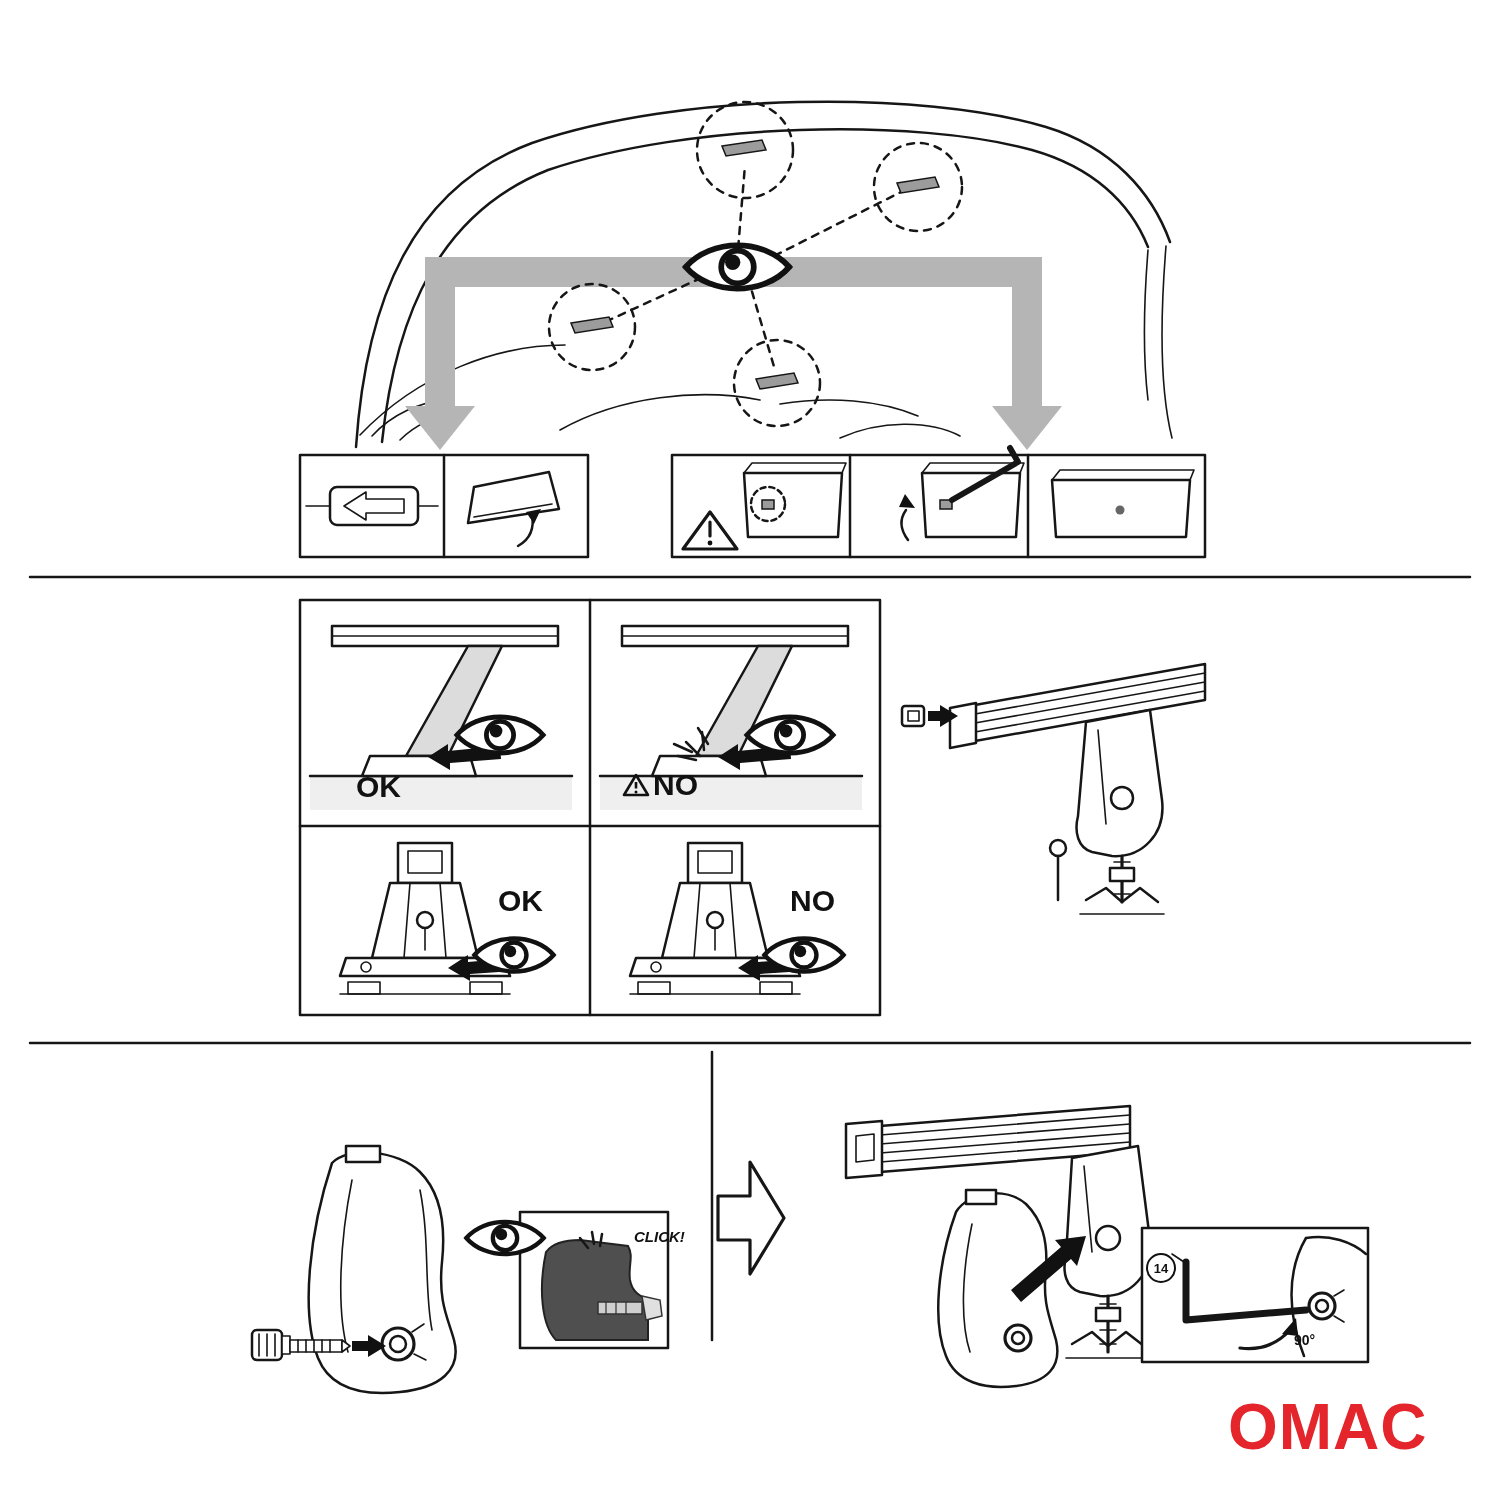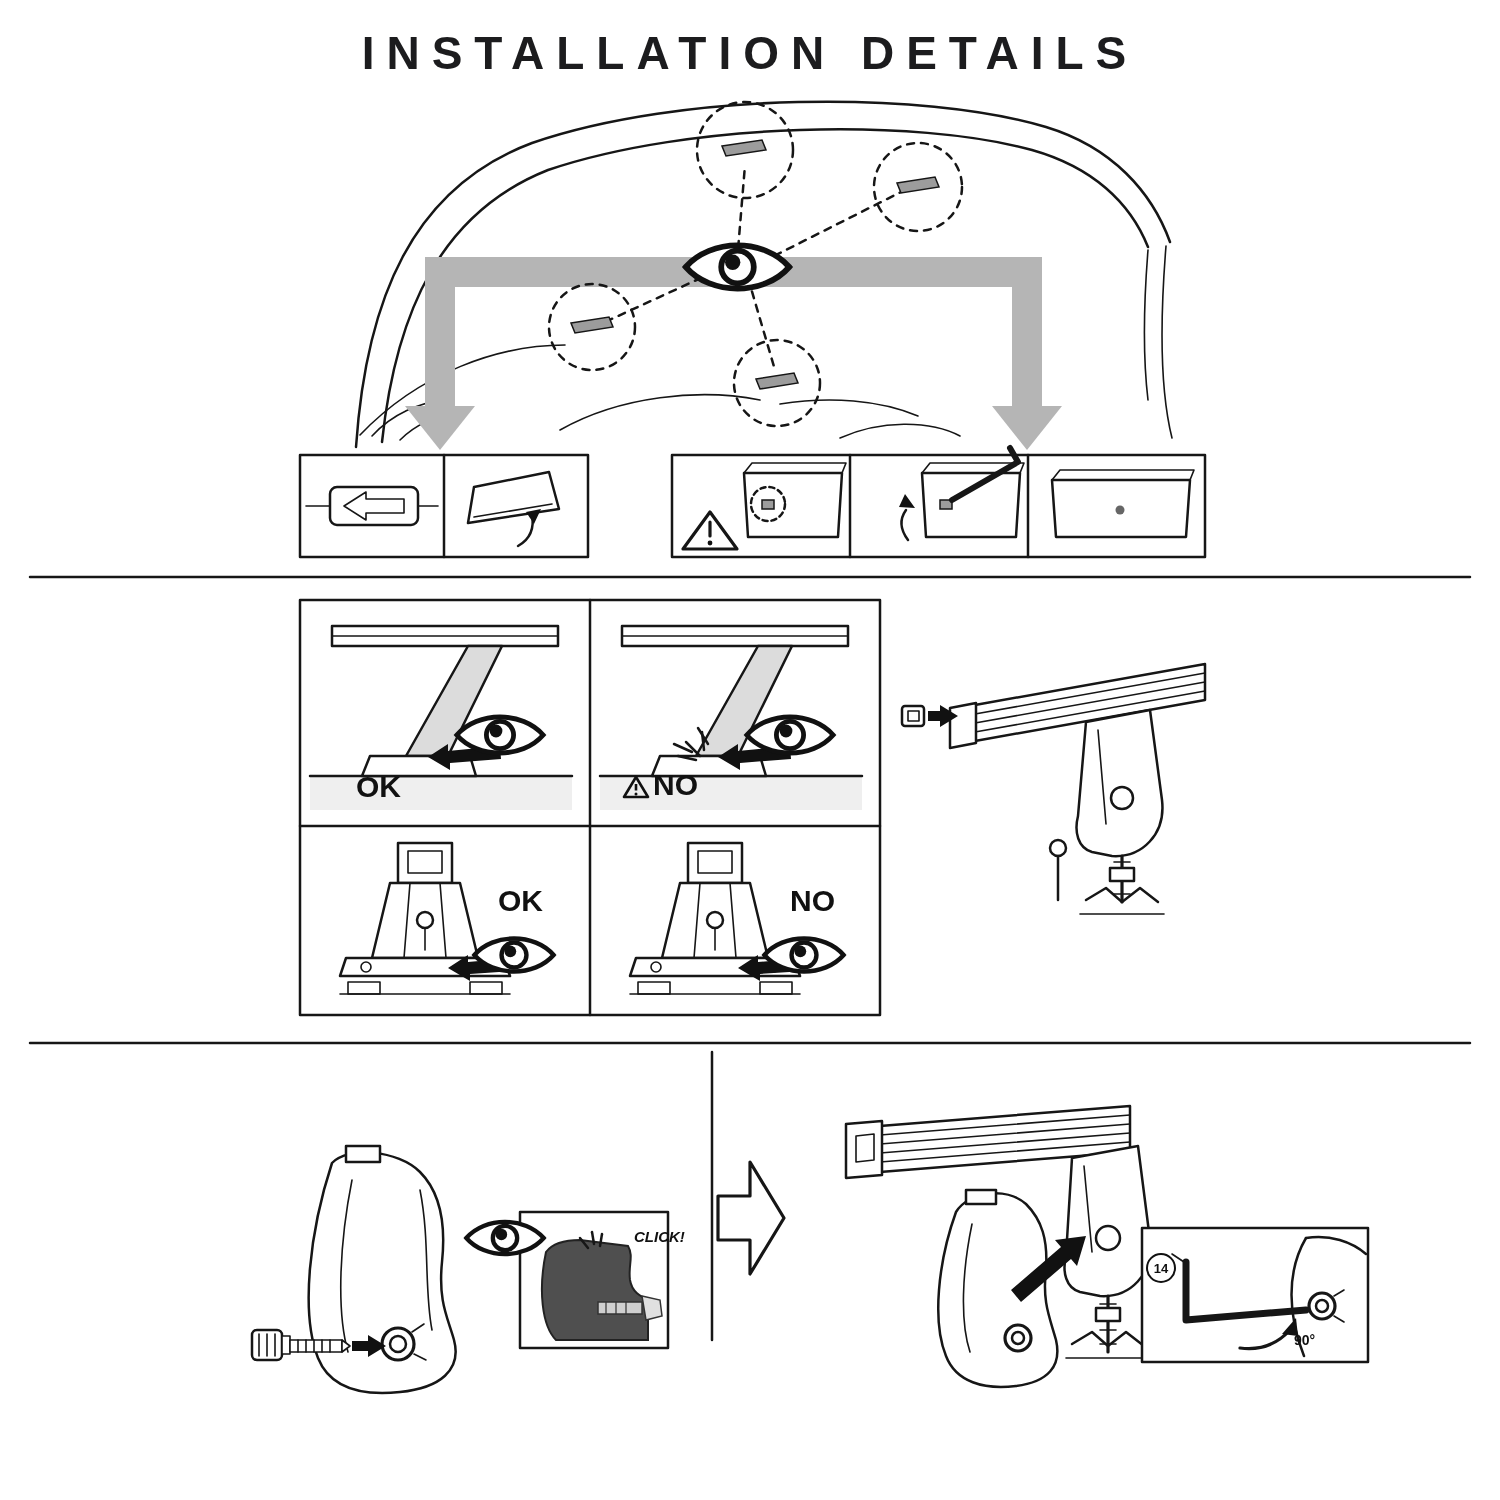--- a/index.html
+++ b/index.html
@@ -10,32 +10,31 @@
   .thin{stroke-width:1.6;}
   .thick{stroke-width:3.2;}
   .dash{stroke-dasharray:7 7;}
   .blk{fill:#111;stroke:none;}
   .grayfill{fill:#9c9c9c;stroke:#161616;stroke-width:1.5;}
   .shade{fill:#dcdcdc;stroke:#161616;stroke-width:2.5;stroke-linejoin:round;}
   .roof{fill:#efefef;stroke:none;}
   .band{fill:none;stroke:#b5b5b5;stroke-width:30;stroke-linejoin:miter;}
   .bandhead{fill:#b5b5b5;stroke:none;}
   .title{position:absolute;top:26px;left:0;right:0;text-align:center;font-size:46px;font-weight:600;letter-spacing:12px;color:#1c1c1e;}
-  .label{position:absolute;font-weight:800;color:#111;font-size:30px;display:flex;align-items:flex-end;gap:3px;line-height:1;}
+  .label{position:absolute;font-weight:800;color:#111;font-size:30px;display:flex;align-items:center;gap:3px;line-height:1;}
   .click{position:absolute;left:634px;top:1228px;font-size:15px;font-style:italic;font-weight:800;color:#111;}
   .circle-label{position:absolute;left:1146px;top:1234px;width:26px;height:26px;border:2px solid #111;border-radius:50%;display:flex;align-items:center;justify-content:center;font-size:13px;font-weight:700;color:#111;background:#fff;margin-top:19px;}
   .angle{position:absolute;left:1294px;top:1332px;font-size:14px;font-weight:800;color:#111;}
   .logo{position:absolute;left:1228px;top:1390px;font-size:64px;font-weight:800;color:#e4252b;letter-spacing:1px;}
 </style>
 </head>
 <body>
 
 <div class="page">
 
-  <div class="title">INSTALLATION DETAILS</div>
 
   <svg class="art" width="1500" height="1500" viewBox="0 0 1500 1500">
     <defs>
       <symbol id="eye" viewBox="0 0 120 72">
         <path d="M6 36 C32 6 88 6 114 36 C88 66 32 66 6 36 Z" fill="#fff" stroke="#111" stroke-width="6"></path>
         <circle cx="60" cy="36" r="17" fill="none" stroke="#111" stroke-width="6"></circle>
         <circle cx="55" cy="31" r="8" fill="#111"></circle>
       </symbol>
     </defs>
 
@@ -308,14 +307,15 @@
   <div class="label" style="left:790px;top:886px;">
     <span>NO</span>
   </div>
 
   <div class="click">CLICK!</div>
 
   <div class="circle-label">14</div>
 
   <div class="angle">90°</div>
 
+  <div class="logo">OMAC</div>
 
 </div>
 
 </body></html>

